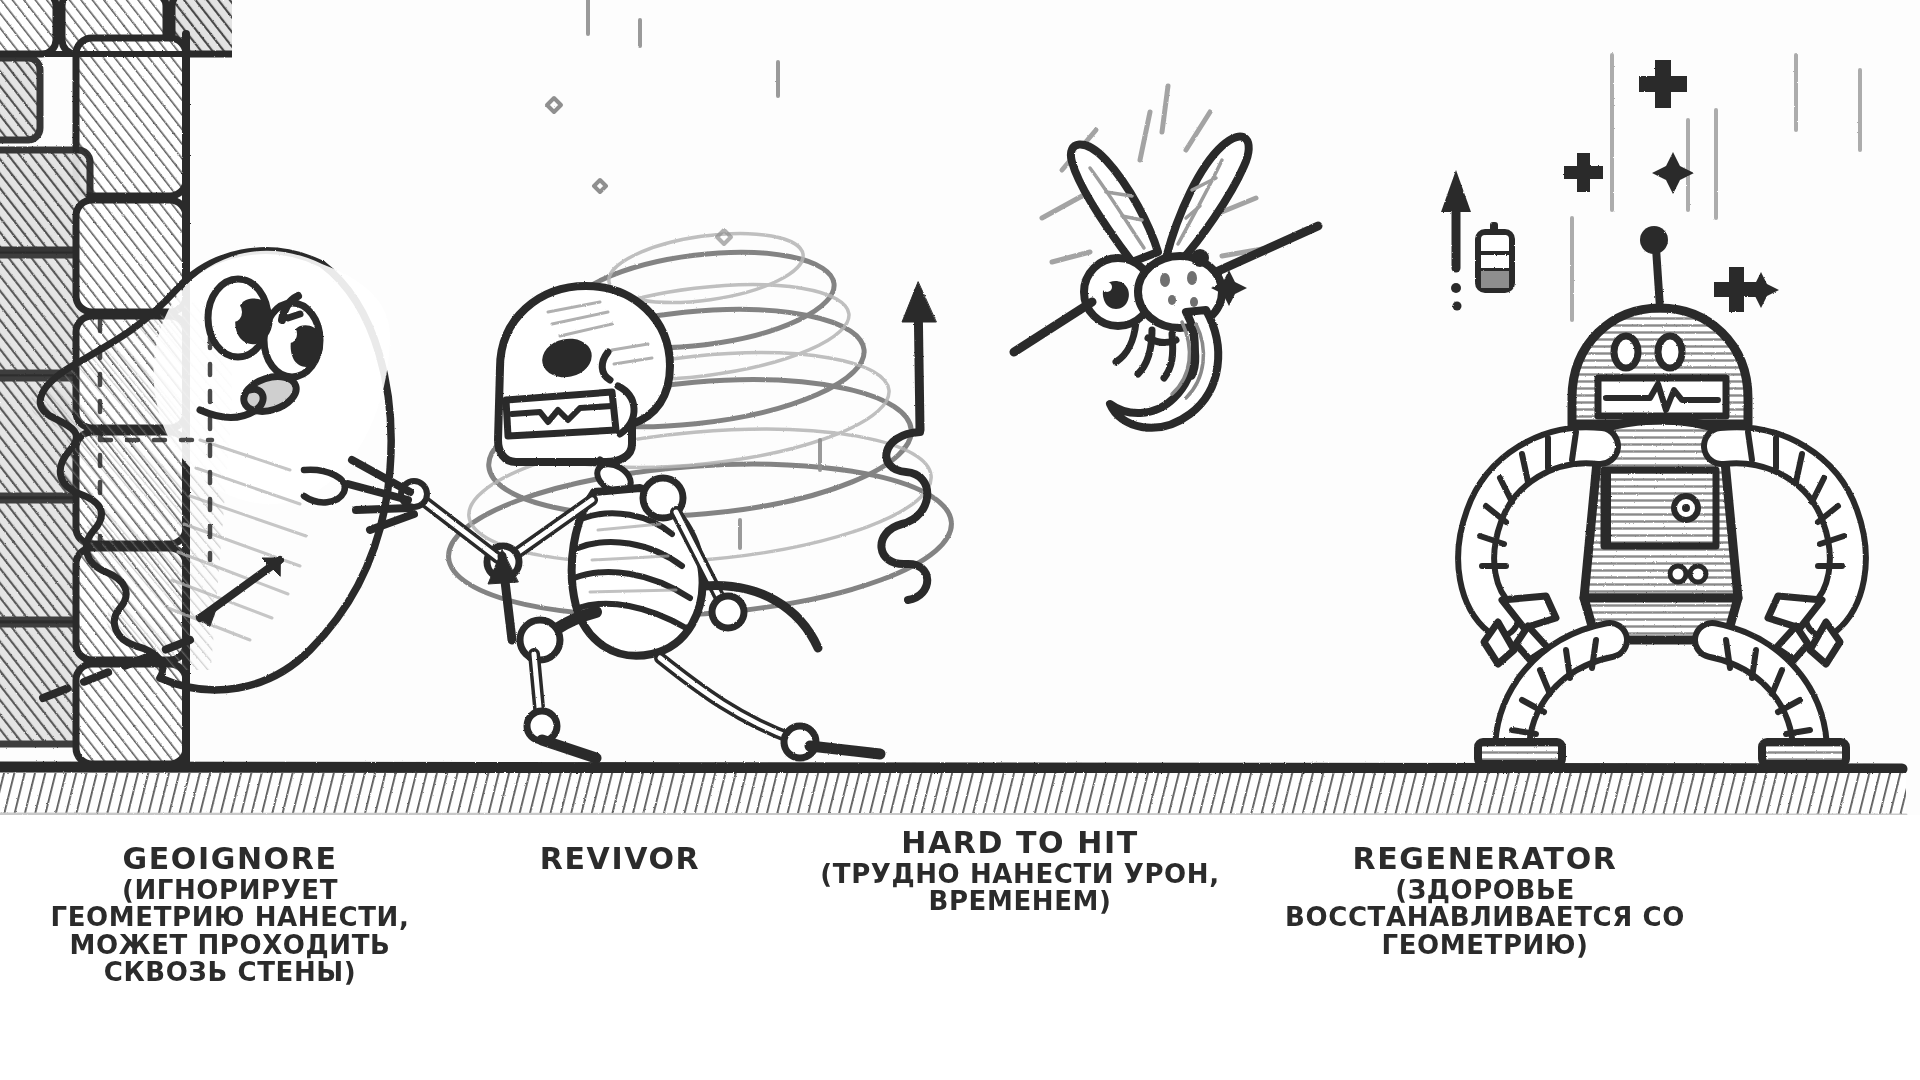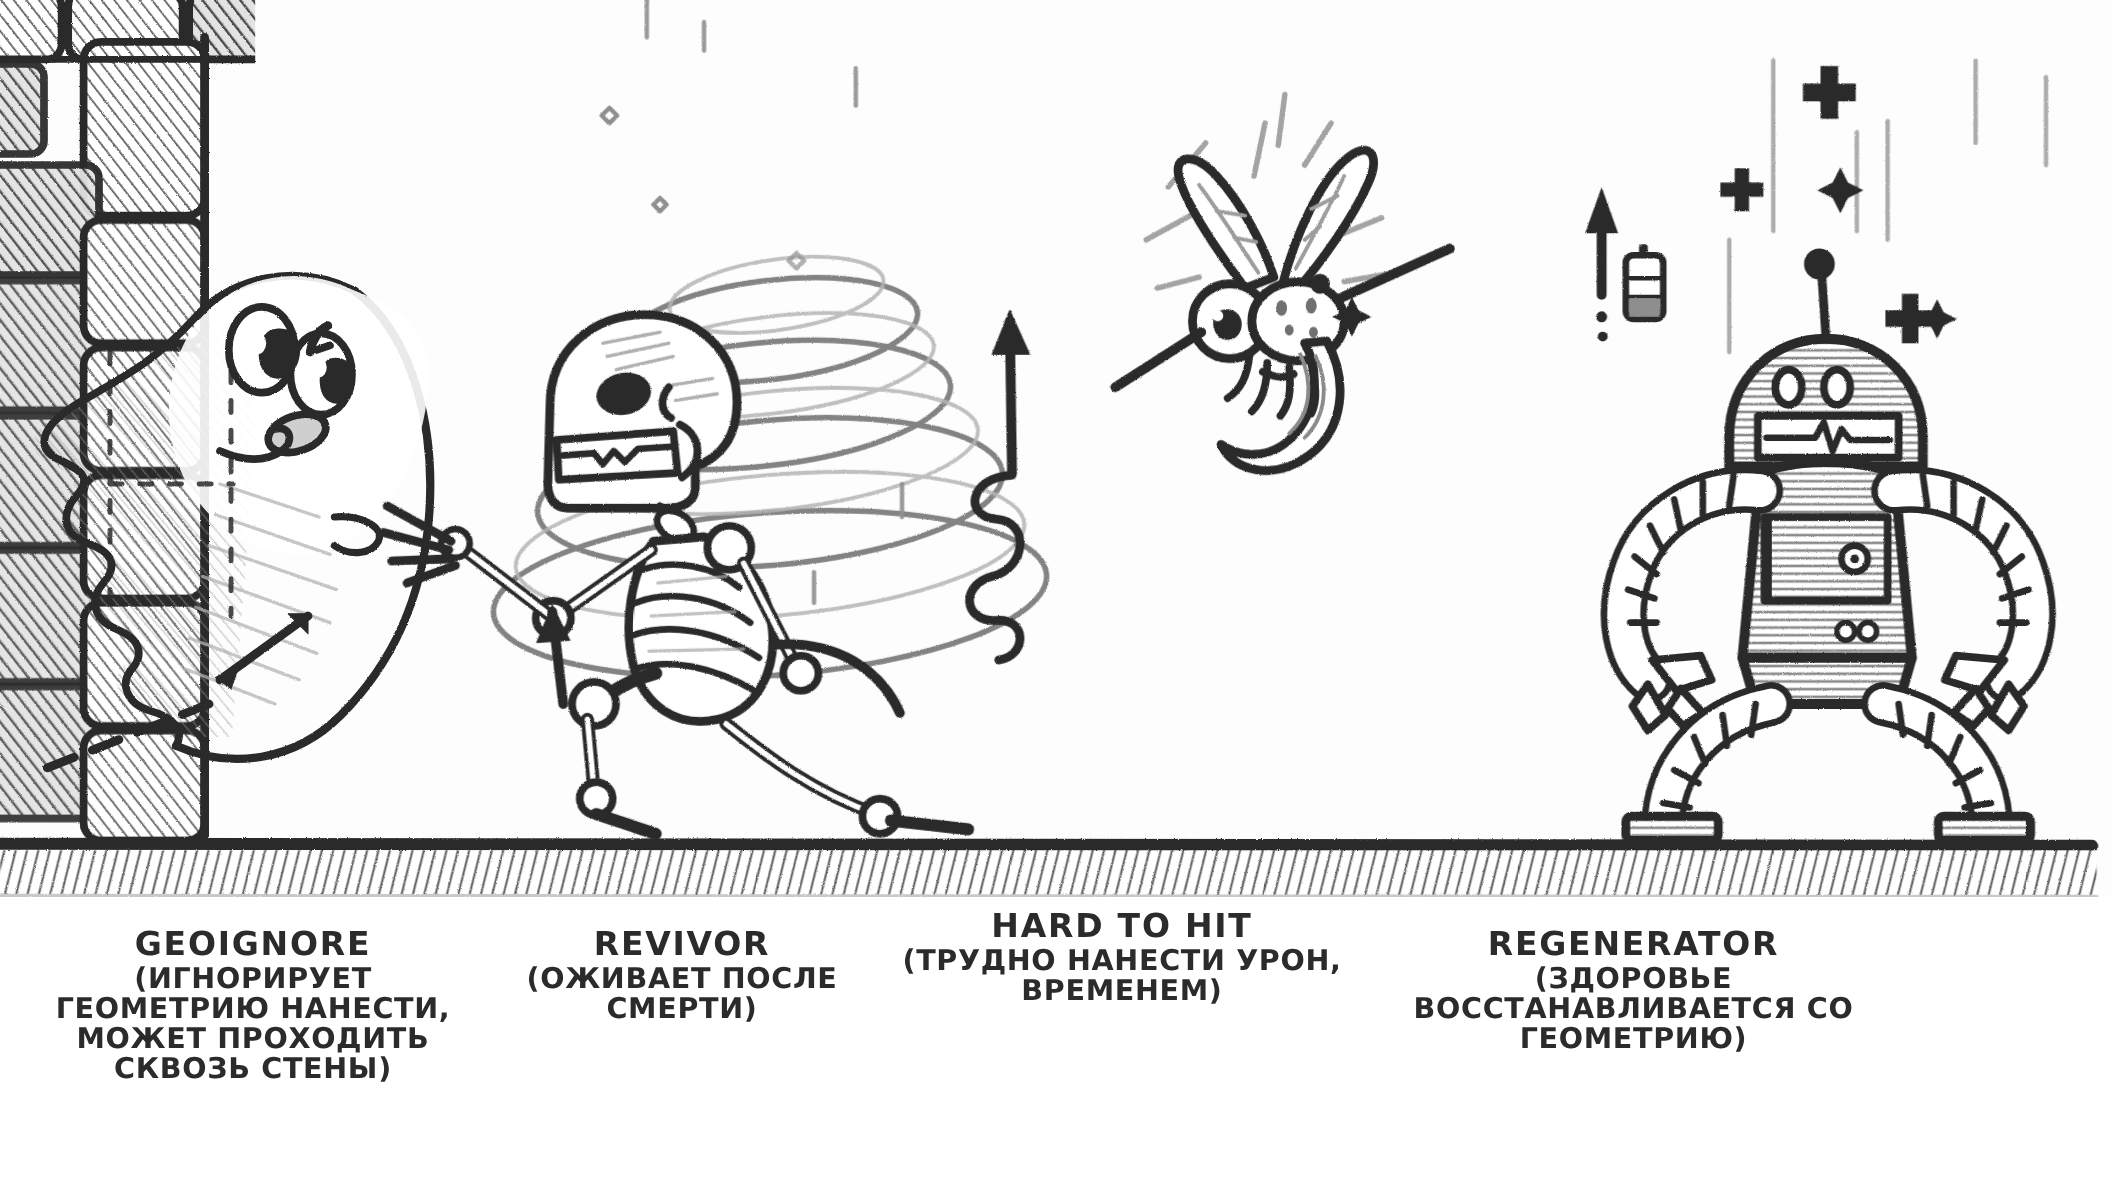--- a/index.html
+++ b/index.html
@@ -478,24 +478,20 @@
       <div class="cap-sub">
         <div>(ИГНОРИРУЕТ</div>
         <div>ГЕОМЕТРИЮ НАНЕСТИ,</div>
         <div>МОЖЕТ ПРОХОДИТЬ</div>
         <div>СКВОЗЬ СТЕНЫ)</div>
       </div>
     </div>
 
     <div class="caption" id="cap-revivor">
       <div class="cap-title">REVIVOR</div>
-      <div class="cap-sub">
-        <div>(ОЖИВАЕТ ПОСЛЕ</div>
-        <div>СМЕРТИ)</div>
-      </div>
     </div>
 
     <div class="caption" id="cap-hardtohit">
       <div class="cap-title">HARD TO HIT</div>
       <div class="cap-sub">
         <div>(ТРУДНО НАНЕСТИ УРОН,</div>
         <div>ВРЕМЕНЕМ)</div>
       </div>
     </div>
 

